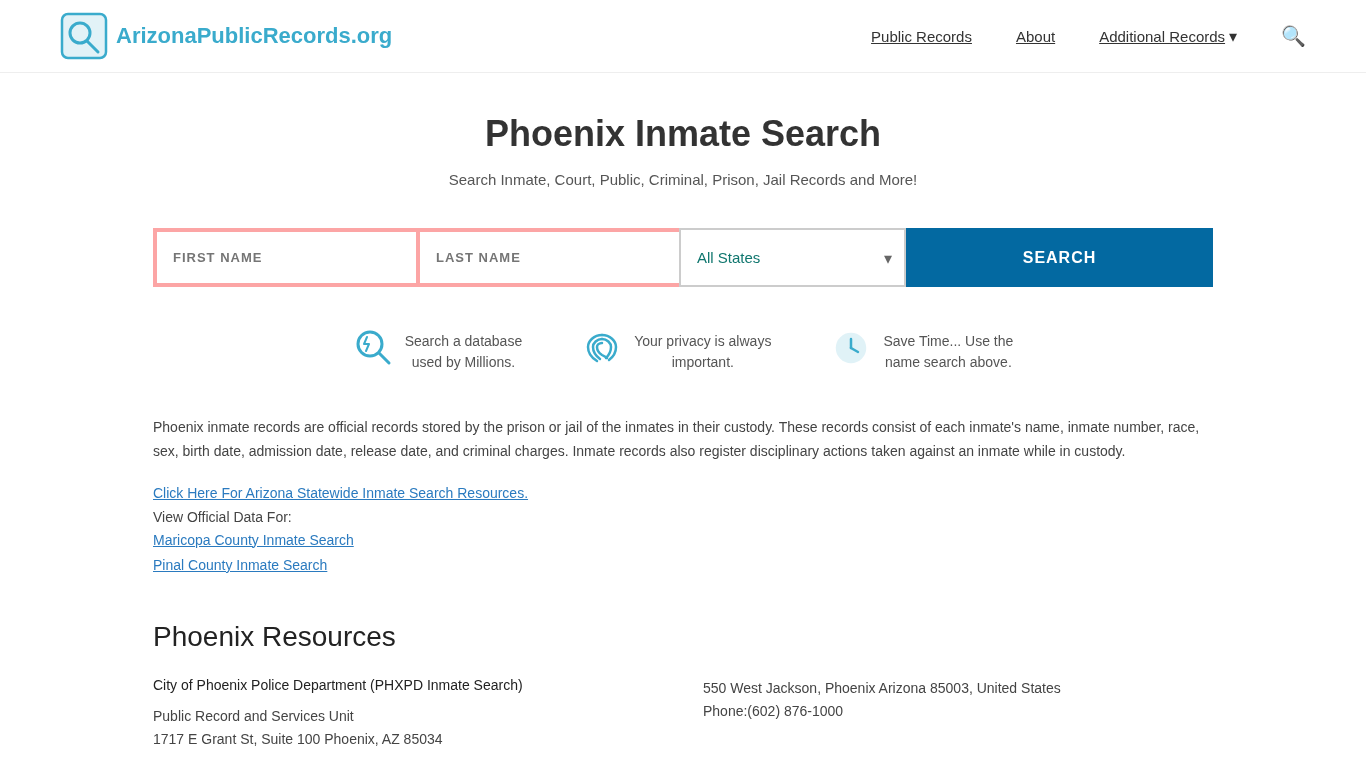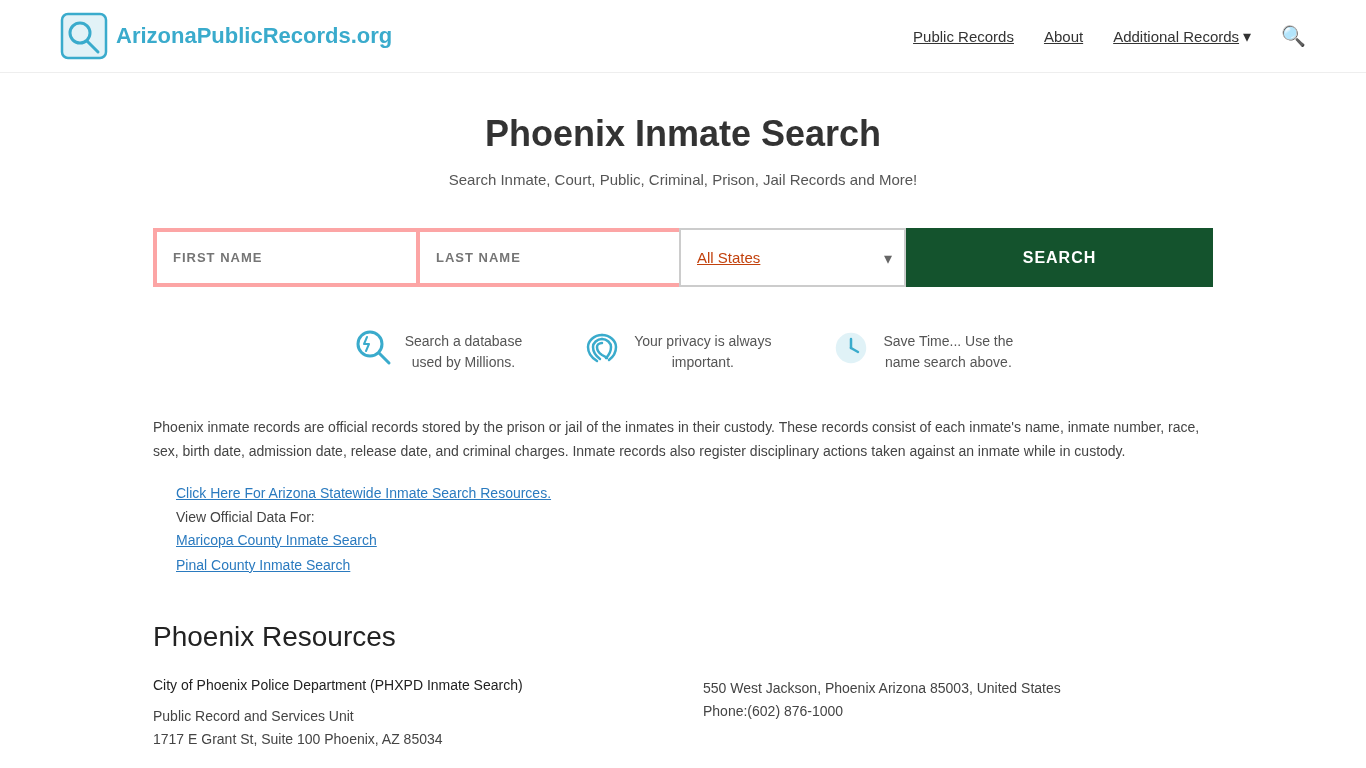--- a/index.html
+++ b/index.html
@@ -24,21 +24,21 @@
     }
     .logo-text {
       font-size: 22px;
       font-weight: bold;
       color: #3aabcc;
       text-decoration: none;
     }
     nav {
       display: flex;
       align-items: center;
-      gap: 30px;
+      gap: 44px;
     }
     nav a {
       text-decoration: underline;
       color: #333;
       font-size: 15px;
     }
     .nav-additional {
       display: flex;
       align-items: center;
       gap: 4px;
@@ -97,39 +97,38 @@
     .state-select-wrapper {
       position: relative;
       flex: 1;
     }
     .state-select-wrapper select {
       width: 100%;
       height: 100%;
       padding: 18px 40px 18px 16px;
       border: 2px solid #ccc;
       font-size: 15px;
-      color: #c2410c;
+      color: #0f766e;
       appearance: none;
       background: #fff;
       outline: none;
       cursor: pointer;
-      text-decoration: underline;
     }
     .state-select-wrapper::after {
       content: '▾';
       position: absolute;
       right: 14px;
       top: 50%;
       transform: translateY(-50%);
       pointer-events: none;
       font-size: 16px;
       color: #666;
     }
     .search-btn {
-      background: #14532d;
+      background: #0369a1;
       color: #fff;
       border: none;
       padding: 12px 40px;
       font-size: 16px;
       font-weight: bold;
       letter-spacing: 1px;
       cursor: pointer;
       flex: 1;
     }
 
@@ -174,21 +173,20 @@
       display: inline-block;
       margin-bottom: 8px;
     }
     .view-official {
       font-size: 14px;
       color: #444;
       margin-bottom: 6px;
     }
     .links-section {
       margin-bottom: 40px;
-      margin-left: 23px;
     }
 
     
     .resources-title {
       font-size: 28px;
       font-weight: normal;
       color: #222;
       margin-bottom: 24px;
     }
     .resources-grid {

